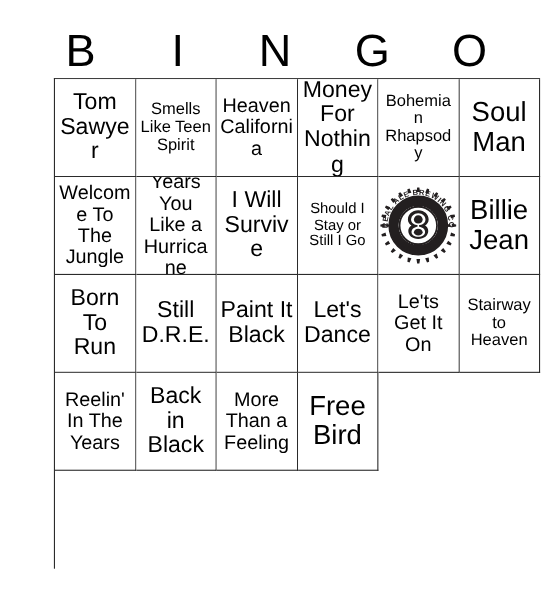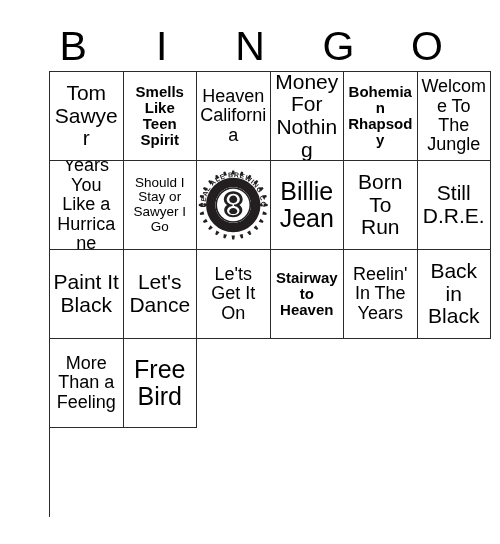--- a/index.html
+++ b/index.html
@@ -78,21 +78,21 @@
     width: 100%;
     line-height: 1.08;
     font-weight: 400;
     word-wrap: break-word;
   }
 
   
   .fs-xl  { font-size: 25px; }
   .fs-lg  { font-size: 21px; }
   .fs-md  { font-size: 18px; }
-  .fs-sm  { font-size: 15px; font-weight: bold; }
+  .fs-sm  { font-size: 15px; }
   .fs-xs  { font-size: 13.5px; }
 
   
   .cell.logo-cell {
     padding: 0;
   }
   #logo-wrap {
     width: 78px;
     height: 78px;
     position: relative;
@@ -128,28 +128,34 @@
       <span class="cell-text fs-md">Heaven California</span>
     </div>
 
     <div class="cell">
       <span class="cell-text fs-lg">Money For Nothing</span>
     </div>
     <div class="cell">
       <span class="cell-text fs-sm">Bohemian Rhapsody</span>
     </div>
     <div class="cell">
+      <span class="cell-text fs-xl">Soul Man</span>
+    </div>
+    <div class="cell">
       <span class="cell-text fs-md">Welcome To The Jungle</span>
     </div>
     <div class="cell">
       <span class="cell-text fs-md">Years You Like a Hurricane</span>
     </div>
 
     <div class="cell">
-      <span class="cell-text fs-xs">Should I Stay or Sawyer I Go</span>
+      <span class="cell-text fs-lg">I Will Survive</span>
+    </div>
+    <div class="cell">
+      <span class="cell-text fs-xs">Should I Stay or Still I Go</span>
     </div>
     <div class="cell logo-cell">
       <div id="logo-wrap">
         <svg viewBox="0 0 200 200" xmlns="http://www.w3.org/2000/svg" aria-hidden="true">
           <defs>
             <path id="arcTop" d="M 100,100 m -77,0 a 77,77 0 0 1 154,0" fill="none"></path>
             <path id="arcBottom" d="M 100,100 m -68,0 a 68,68 0 0 0 136,0" fill="none"></path>
             <g id="tooth">
               <path d="M 97.2,5 L 102.8,5 L 104.6,16 L 95.4,16 Z" fill="#231f20"></path>
             </g>

